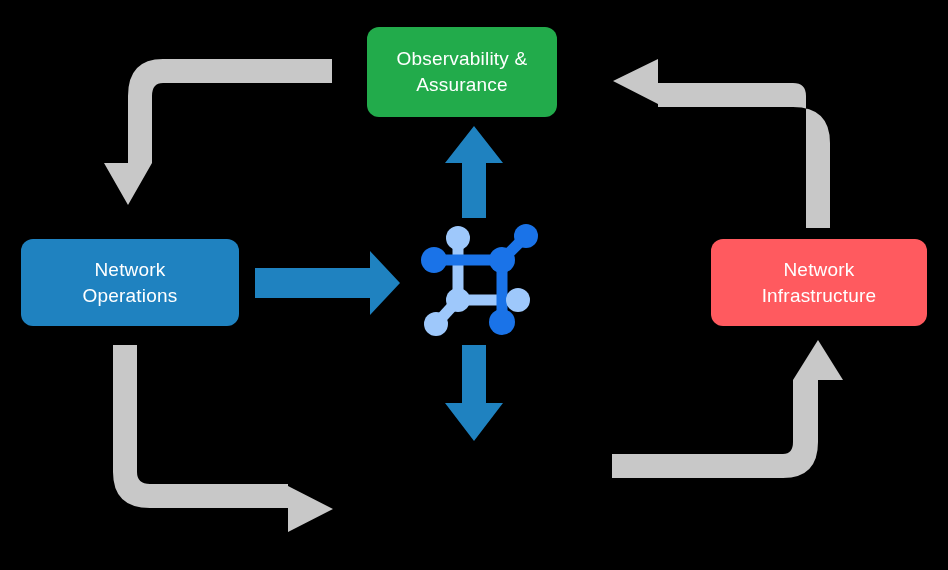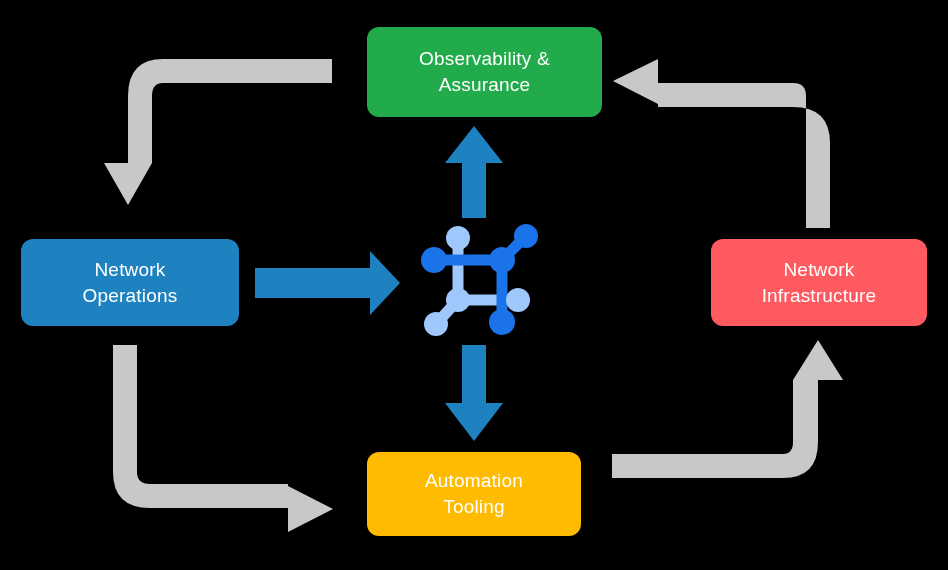--- a/index.html
+++ b/index.html
@@ -24,21 +24,21 @@
     text-align: center;
     color: #ffffff;
     font-size: 19px;
     line-height: 1.35;
     font-weight: 400;
     letter-spacing: 0.2px;
     box-sizing: border-box;
     padding: 6px 10px;
   }
   .box-observability {
-    left: 367px; top: 27px; width: 235px; height: 90px;
+    left: 367px; top: 27px; width: 190px; height: 90px;
   }
   .box-operations {
     left: 21px; top: 239px; width: 218px; height: 87px;
   }
   .box-infrastructure {
     left: 711px; top: 239px; width: 216px; height: 87px;
   }
   .box-automation {
     left: 367px; top: 452px; width: 214px; height: 84px;
   }
@@ -152,18 +152,14 @@
   <div class="node-box box-operations" style="background:#1f82c0">
     <span class="box-label">Network
 Operations</span>
   </div>
 
   <div class="node-box box-infrastructure" style="background:#ff5a5f">
     <span class="box-label">Network
 Infrastructure</span>
   </div>
 
-  <div class="node-box box-automation" style="background:#ffbb00">
-    <span class="box-label">Automation
-Tooling</span>
-  </div>
 
 </div>
 
 </body></html>

